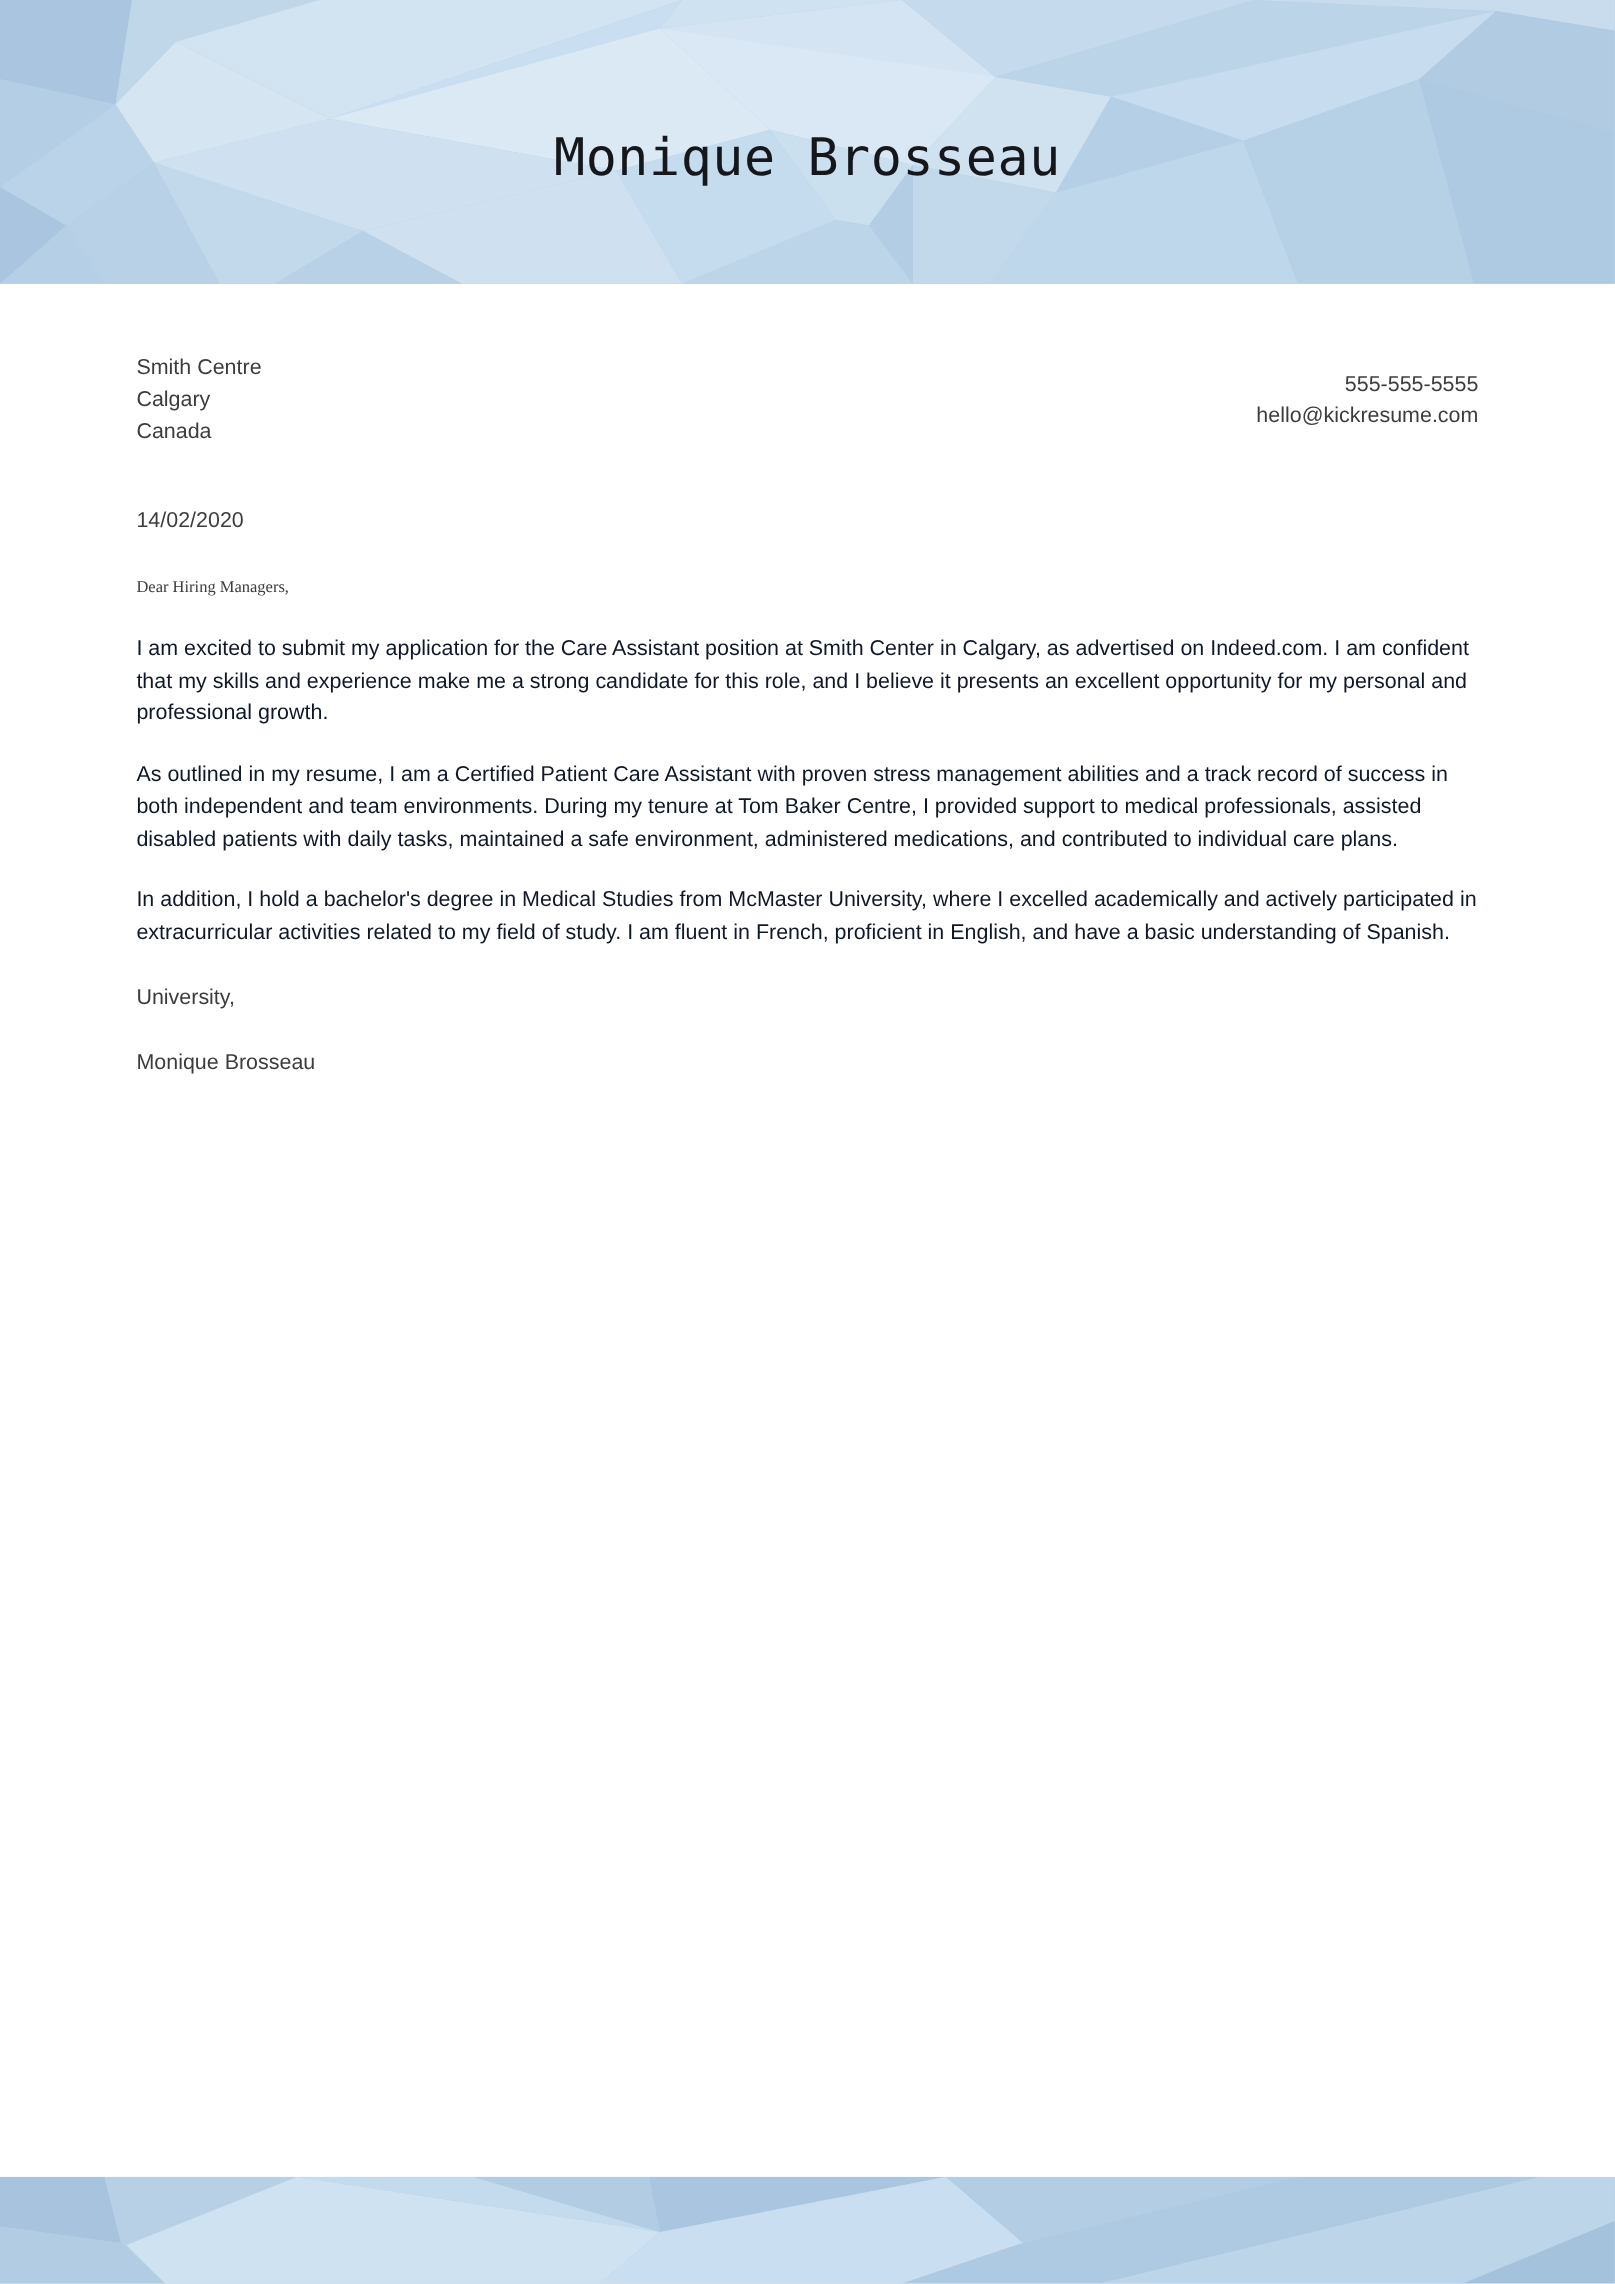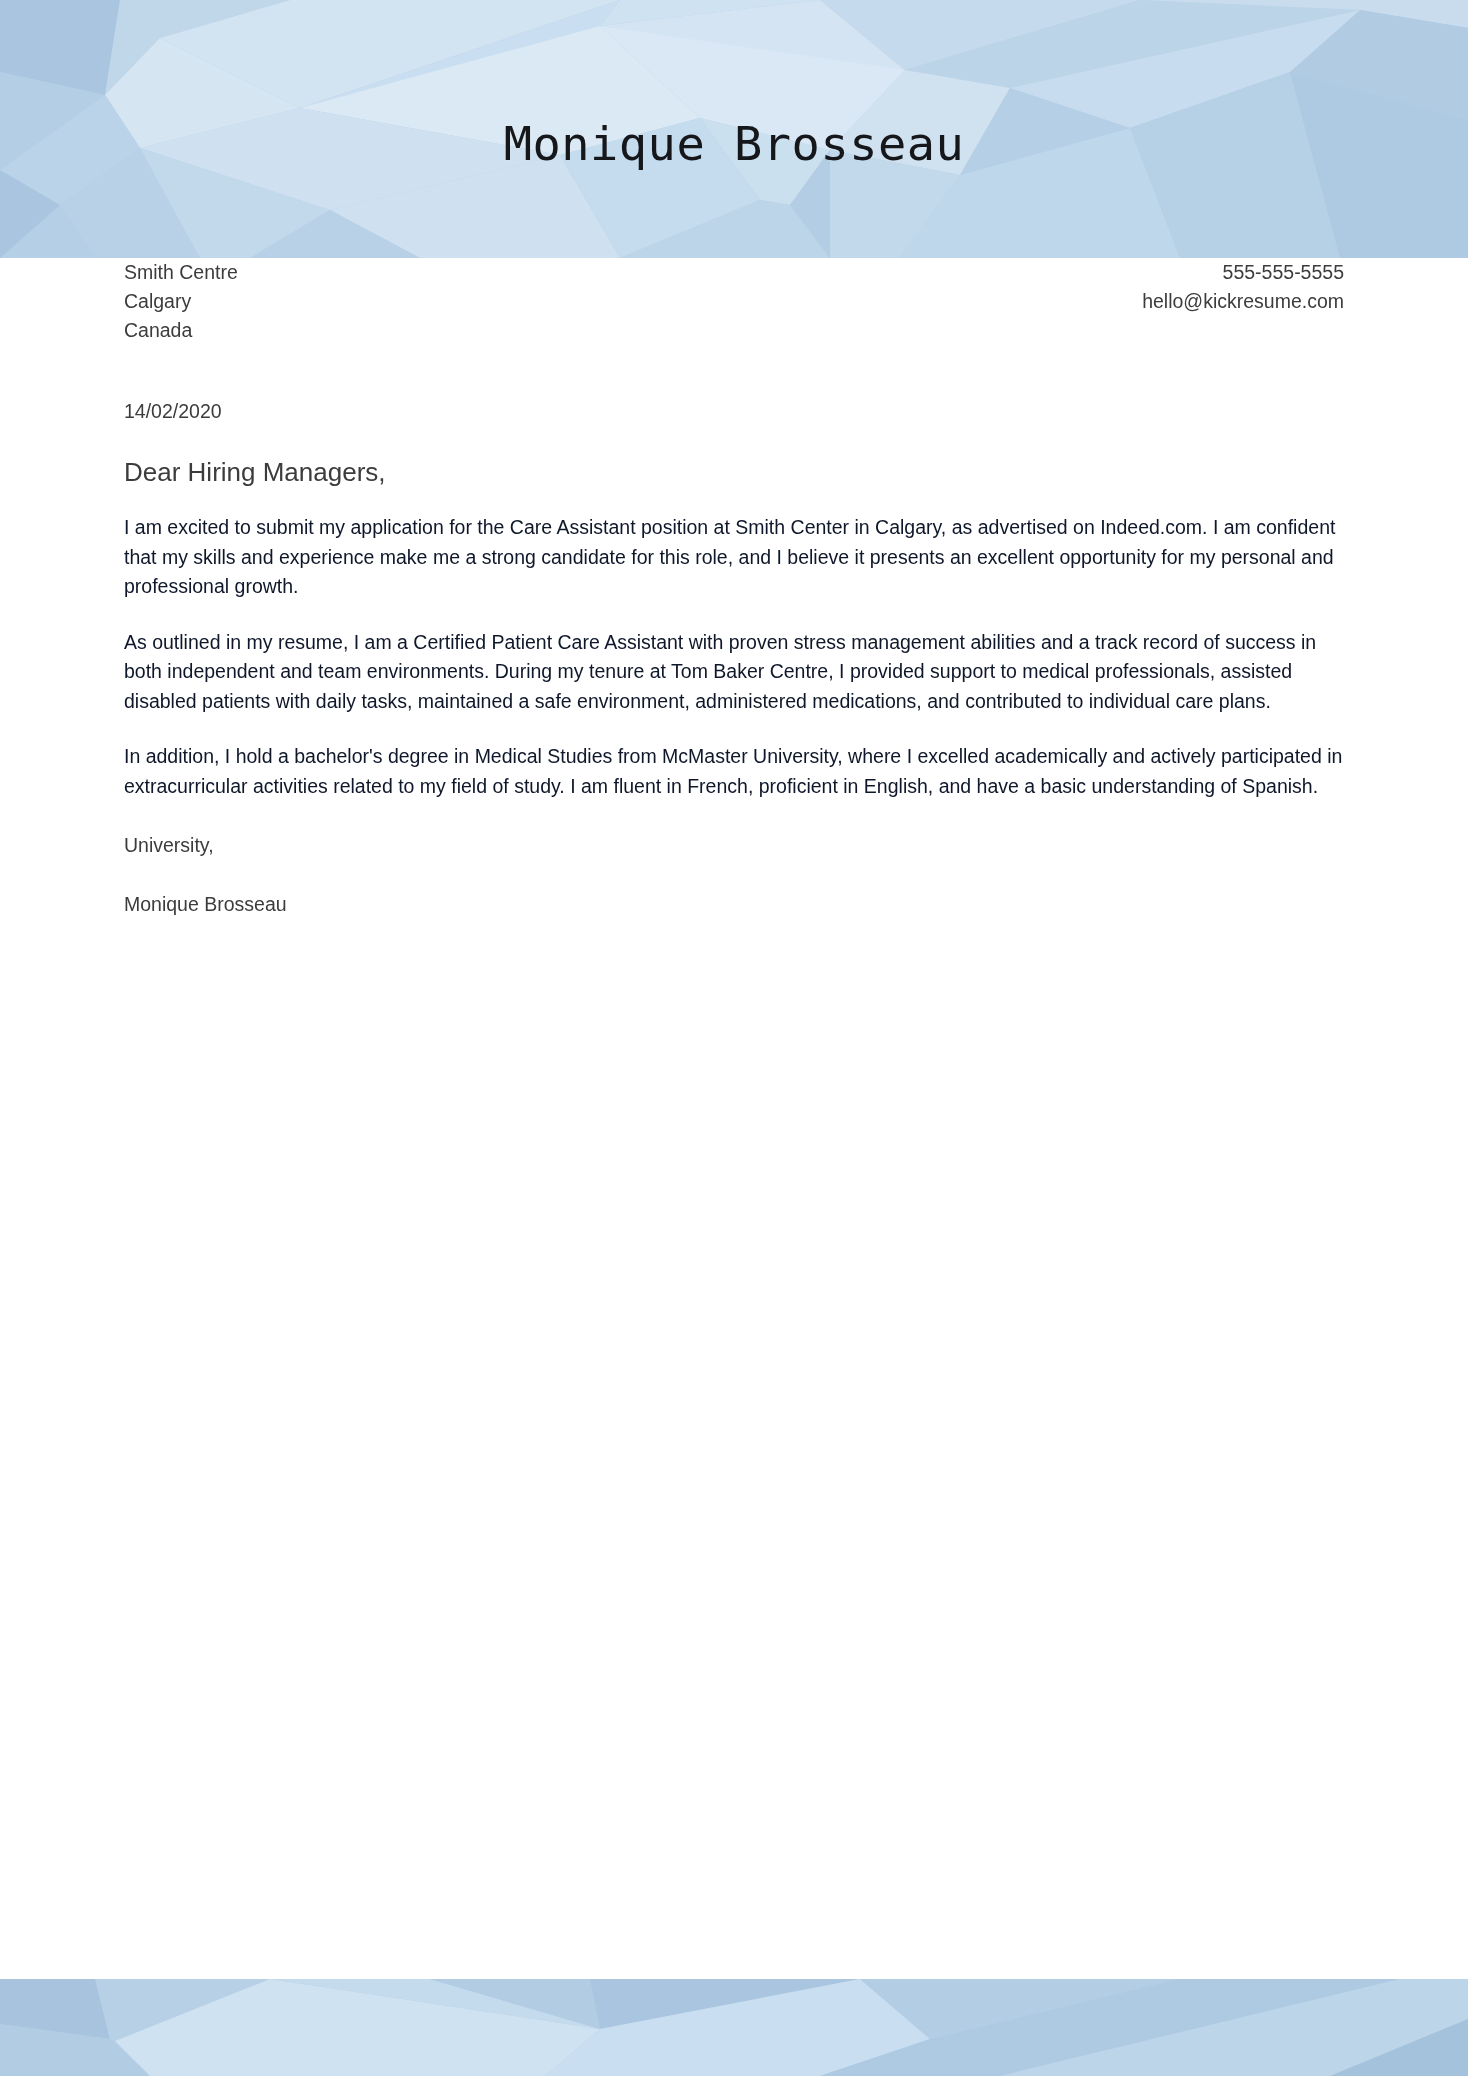--- a/index.html
+++ b/index.html
@@ -77,42 +77,44 @@
     position: absolute;
     left: 0;
     top: 258px;
     width: 1468px;
     padding: 0 124px;
   }
 
   .addr-row {
     display: flex;
     justify-content: space-between;
-    align-items: flex-start;
+    align-items: center;
+    padding-top: 62px;
   }
   .addr-left, .addr-right {
     font-size: 19.5px;
     line-height: 29px;
     color: #3c3c3c;
   }
   .addr-right { text-align: right; }
   .addr-left div, .addr-right div { white-space: pre; }
 
   .meta-block {
     margin-top: 52px;
     font-size: 19.5px;
     line-height: 29px;
     color: #3c3c3c;
   }
 
   .salutation {
     margin-top: 32px;
-    font-size: 26px;
-    line-height: 29px;
-    color: #3c3c3c;
+    font-size: 15px;
+    line-height: 29px;
+    color: #3c3c3c;
+    font-family: Liberation Serif, serif;
   }
 
   .body-p {
     margin-top: 26px;
     font-size: 19.5px;
     line-height: 29.5px;
     color: #0f172a;
     text-align: left;
     max-width: 1222px;
   }

